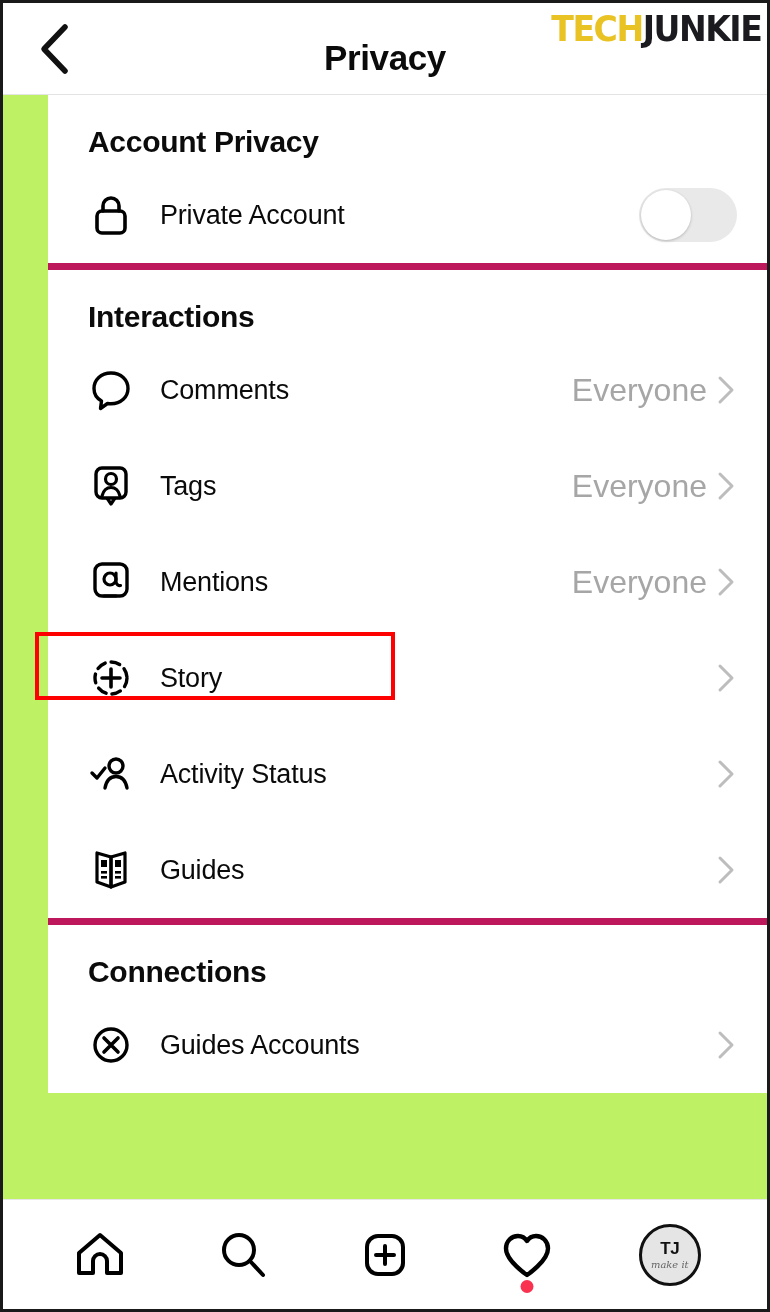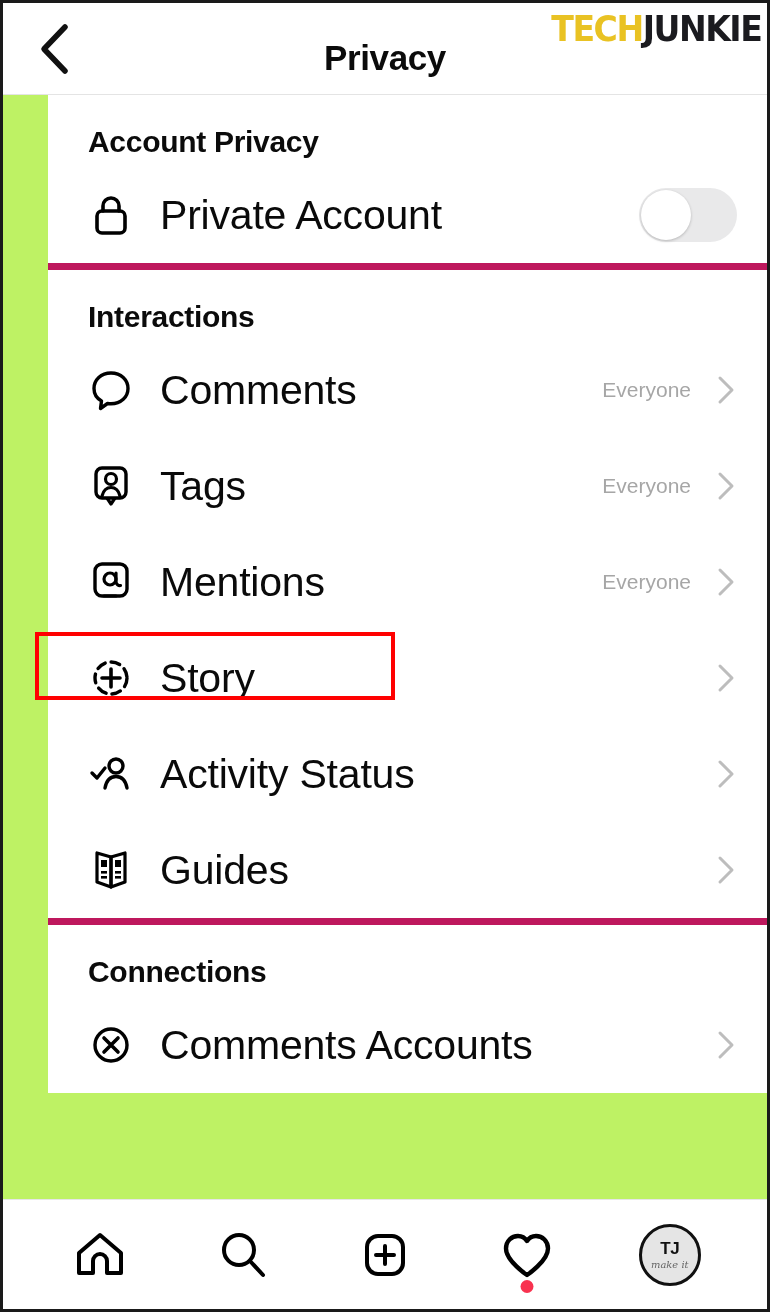--- a/index.html
+++ b/index.html
@@ -95,30 +95,30 @@
     width: 46px;
     height: 46px;
     flex: 0 0 46px;
     display: flex;
     align-items: center;
     justify-content: center;
     color: #000;
   }
   .row-label {
     margin-left: 26px;
-    font-size: 41px;
+    font-size: 27px;
     color: #0a0a0a;
     letter-spacing: -0.2px;
     white-space: nowrap;
   }
   .row-spacer { flex: 1 1 auto; }
   .row-value {
-    font-size: 21px;
+    font-size: 32px;
     color: #a6a6a6;
-    margin-right: 24px;
+    margin-right: 8px;
     white-space: nowrap;
   }
   .chev { width: 22px; height: 30px; flex: 0 0 22px; color: #bdbdbd; }
 
   
   .toggle {
     width: 98px; height: 54px;
     border-radius: 27px;
     background: #e9e9ea;
     position: relative;
@@ -352,21 +352,21 @@
       <div class="section-title">Connections</div>
 
 
       <div class="row">
         <span class="row-icon">
           <svg width="44" height="44" viewBox="0 0 44 44" fill="none">
             <circle cx="22" cy="22" r="16" stroke="#000" stroke-width="3.4" fill="none"></circle>
             <path d="M15 15 L29 29 M29 15 L15 29" stroke="#000" stroke-width="3.6" stroke-linecap="round"></path>
           </svg>
         </span>
-        <span class="row-label">Comments Accounts</span>
+        <span class="row-label">Guides Accounts</span>
         <span class="row-spacer"></span>
         <span class="row-value"></span>
         <svg class="chev" viewBox="0 0 22 30" fill="none">
           <path d="M5 3 L17 15 L5 27" stroke="currentColor" stroke-width="3" stroke-linecap="round" stroke-linejoin="round"></path>
         </svg>
       </div>
     </div>
   </div>
 
   <div class="navbar">

